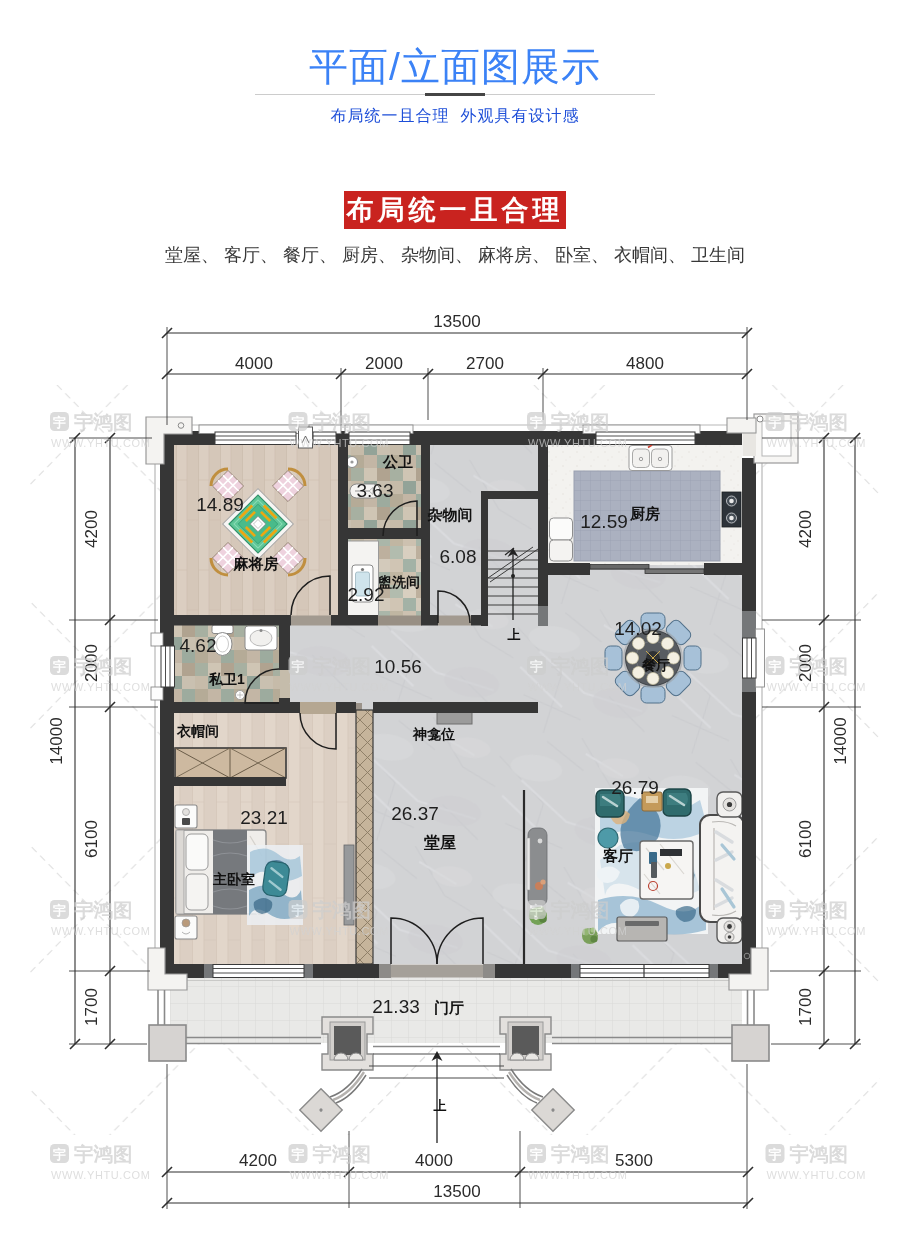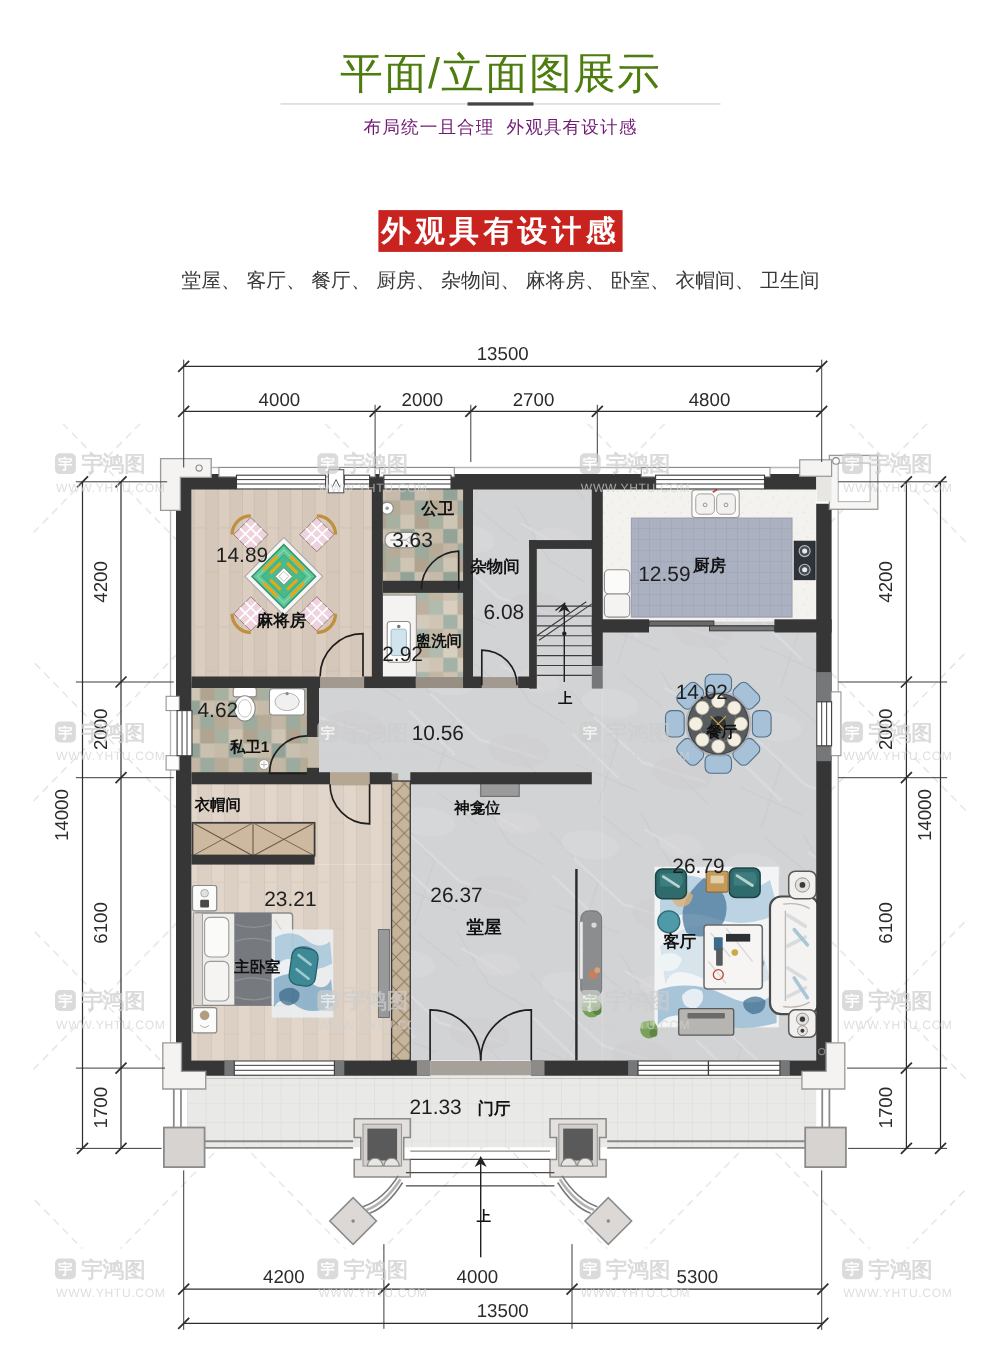--- a/index.html
+++ b/index.html
@@ -1,39 +1,39 @@
 <!DOCTYPE html>
 <html lang="zh"><head>
 <meta charset="utf-8">
 <title>平面/立面图展示</title>
 <style>
   html,body{margin:0;padding:0;background:#ffffff;}
   body{width:910px;height:1235px;position:relative;font-family:"Liberation Sans",sans-serif;overflow:hidden;}
-  .title{position:absolute;top:40px;left:0;width:910px;text-align:center;font-size:39px;color:#4d7c0f;letter-spacing:1px;}
+  .title{position:absolute;top:40px;left:0;width:910px;text-align:center;font-size:39px;color:#3b82f6;letter-spacing:1px;}
   .divider{position:absolute;top:94px;left:255px;width:400px;height:1px;background:#cccccc;}
   .divider b{position:absolute;left:170px;top:-1px;width:60px;height:3px;background:#454545;display:block;}
-  .subtitle{position:absolute;top:106px;left:0;width:910px;text-align:center;font-size:16px;color:#701a75;letter-spacing:1px;}
+  .subtitle{position:absolute;top:106px;left:0;width:910px;text-align:center;font-size:16px;color:#1d4ed8;letter-spacing:1px;}
   .banner{position:absolute;top:191px;left:344px;width:222px;height:38px;background:#c9231f;color:#ffffff;
           text-align:center;font-size:27px;font-weight:bold;line-height:38px;letter-spacing:4px;}
   .roomlist{position:absolute;top:243px;left:0;width:910px;text-align:center;font-size:18px;color:#383838;}
   svg{position:absolute;top:0;left:0;}
   text{font-family:"Liberation Sans",sans-serif;}
 </style>
 </head>
 <body>
 
 <div class="title">平面/立面图展示</div>
 
 <div class="divider">
     <b></b>
   </div>
 
 <div class="subtitle">布局统一且合理&nbsp; 外观具有设计感</div>
 
-<div class="banner">外观具有设计感</div>
+<div class="banner">布局统一且合理</div>
 
 <div class="roomlist">堂屋、&nbsp;客厅、&nbsp;餐厅、&nbsp;厨房、&nbsp;杂物间、&nbsp;麻将房、&nbsp;卧室、&nbsp;衣帽间、&nbsp;卫生间</div>
 <svg width="910" height="1235" viewBox="0 0 910 1235" xmlns="http://www.w3.org/2000/svg">
 <defs>
 <pattern id="wood1" width="22" height="90" patternUnits="userSpaceOnUse">
   <rect width="22" height="90" fill="#d5c7b9"></rect>
   <rect x="0" width="11" height="90" fill="#dbcec1"></rect>
   <line x1="0" y1="0" x2="0" y2="90" stroke="#c2b2a2" stroke-width="1"></line>
   <line x1="11" y1="0" x2="11" y2="90" stroke="#cbbcad" stroke-width="0.7"></line>
   <line x1="0" y1="30" x2="11" y2="30" stroke="#cbbcad" stroke-width="0.6"></line>

